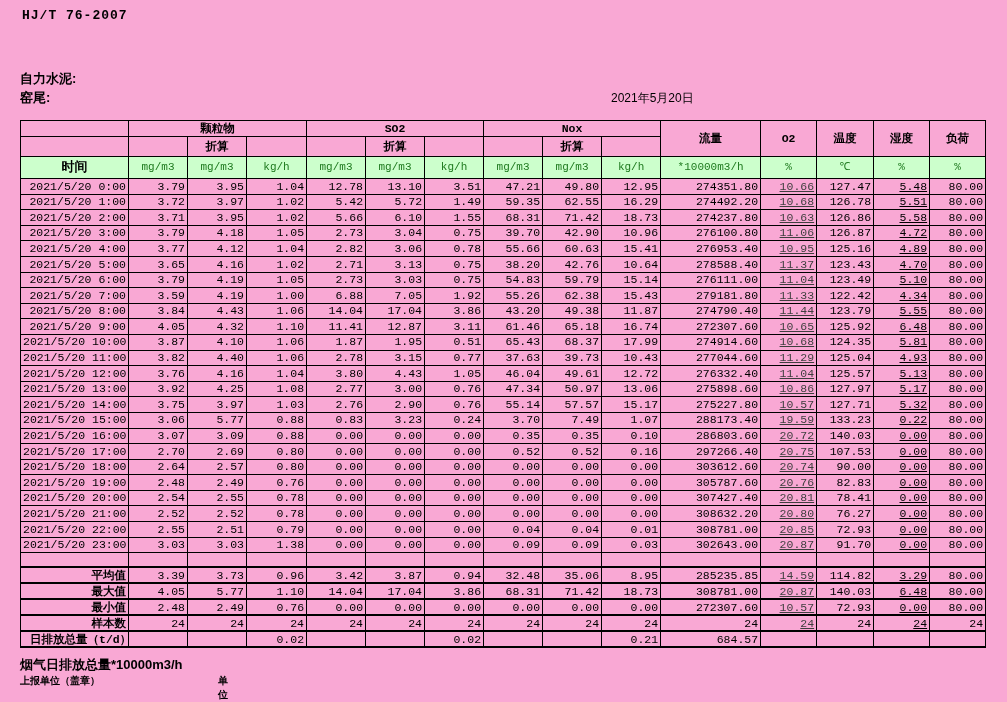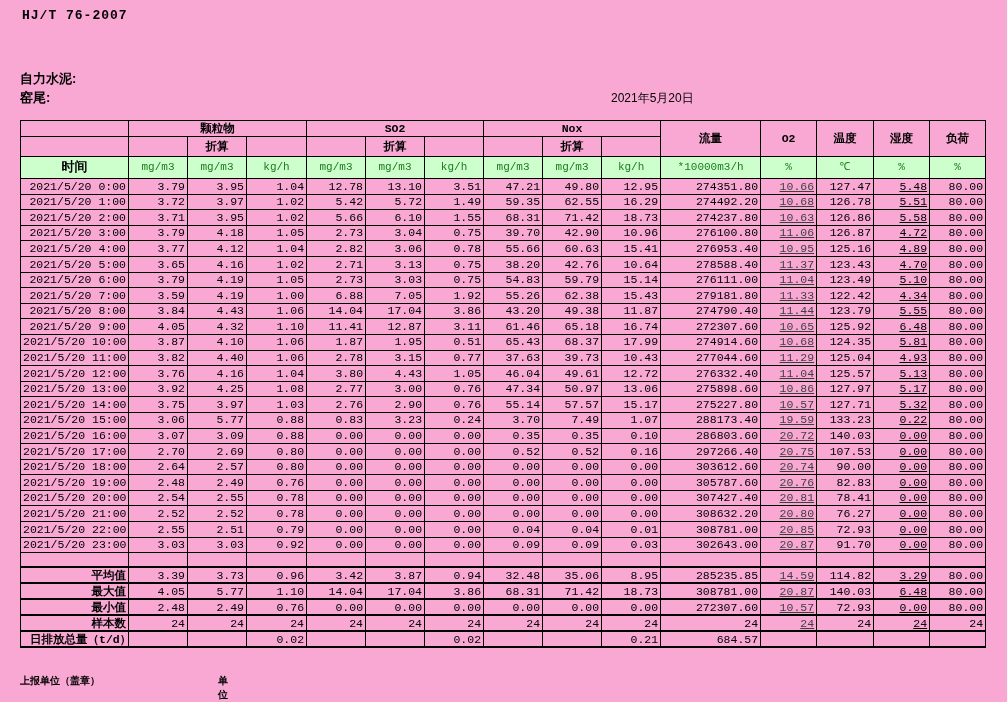--- a/index.html
+++ b/index.html
@@ -496,21 +496,21 @@
           <td class="val flow">308781.00</td>
           <td class="ctr o2">20.85</td>
           <td class="val">72.93</td>
           <td class="ctr">0.00</td>
           <td class="val">80.00</td>
         </tr>
         <tr>
           <td class="time">2021/5/20 23:00</td>
           <td class="val">3.03</td>
           <td class="val">3.03</td>
-          <td class="val">0.92</td>
+          <td class="val">1.38</td>
           <td class="val">0.00</td>
           <td class="val">0.00</td>
           <td class="val">0.00</td>
           <td class="val">0.09</td>
           <td class="val">0.09</td>
           <td class="val">0.03</td>
           <td class="val flow">302643.00</td>
           <td class="ctr o2">20.87</td>
           <td class="val">91.70</td>
           <td class="ctr">0.00</td>
@@ -616,17 +616,18 @@
           <td class="val">0.21</td>
           <td class="val flow">684.57</td>
           <td class="ctr o2"></td>
           <td class="val"></td>
           <td class="ctr"></td>
           <td class="val"></td>
         </tr>
       </tbody>
   </table>
 
+  <div class="footnote">烟气日排放总量*10000m3/h</div>
   <div class="signrow">
     <span>上报单位（盖章）</span>
     <span class="unitlbl">单位</span>
   </div>
 </div>
 
 </body></html>

